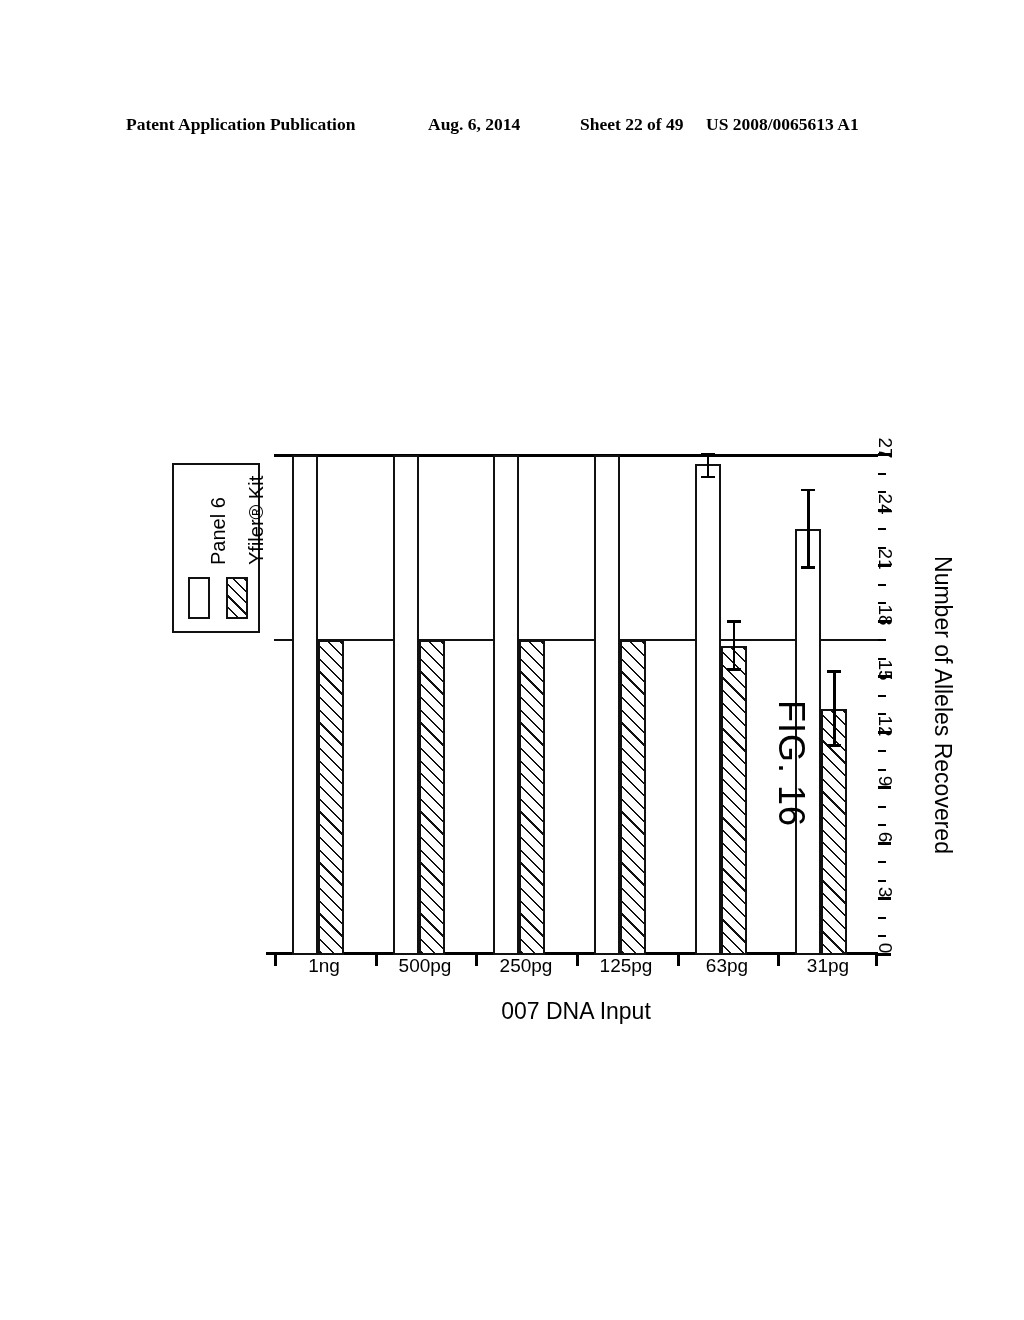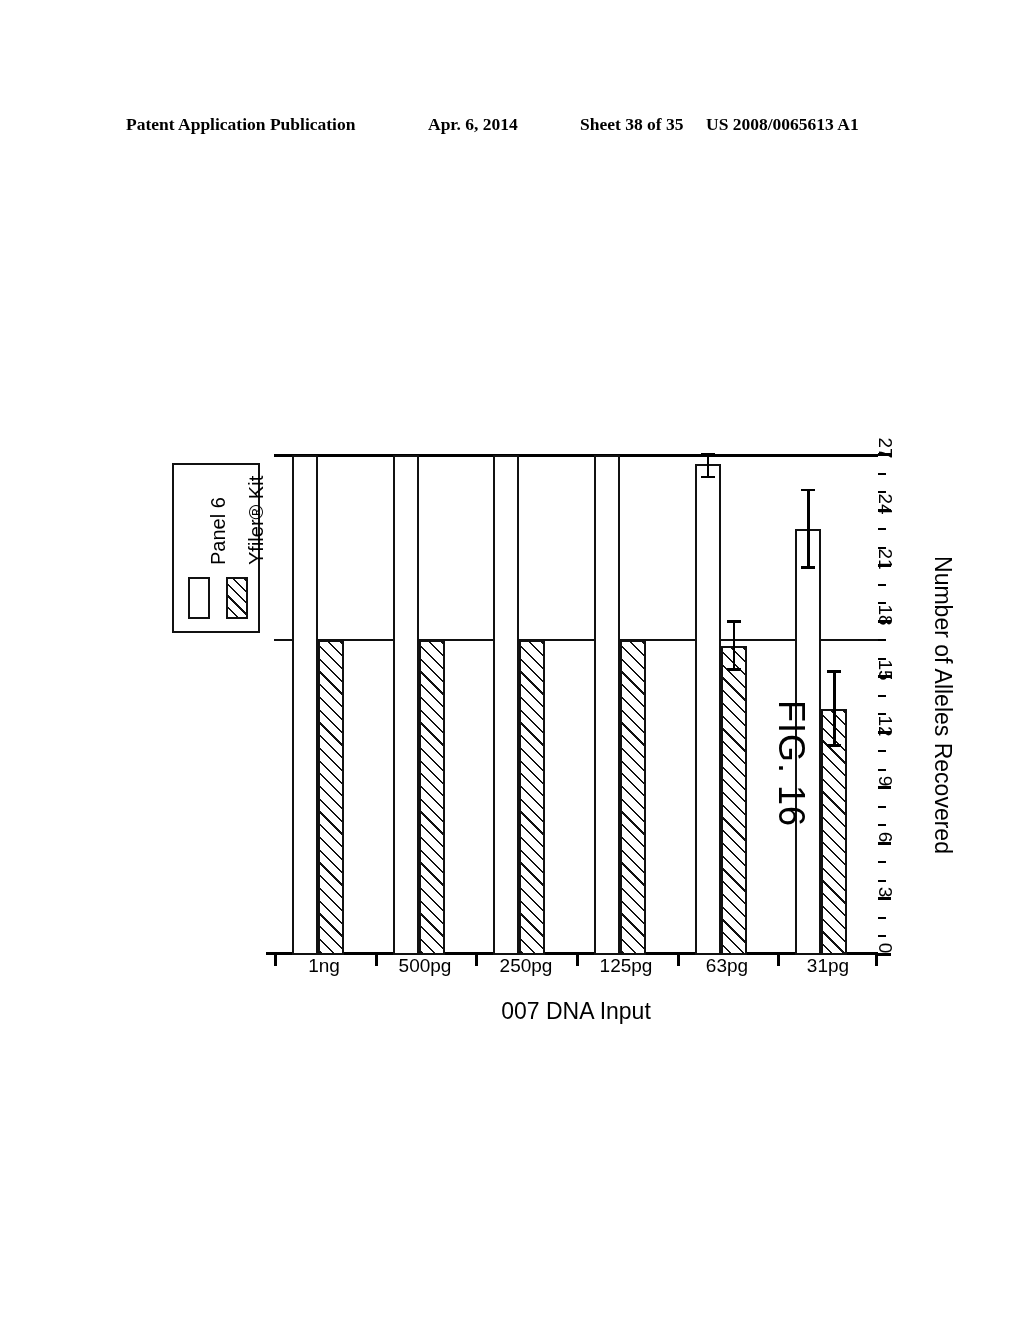--- a/index.html
+++ b/index.html
@@ -112,22 +112,22 @@
     font-size:36px;letter-spacing:1px;white-space:nowrap;
     transform:rotate(90deg);
     transform-origin:0 0;
   }
 </style>
 </head>
 <body>
 
 <div id="patent-header">
   <span class="hcell" id="h-pub">Patent Application Publication</span>
-  <span class="hcell" id="h-date">Apr. 6, 2014</span>
-  <span class="hcell" id="h-sheet">Sheet 38 of 35</span>
+  <span class="hcell" id="h-date">Aug. 6, 2014</span>
+  <span class="hcell" id="h-sheet">Sheet 22 of 49</span>
   <span class="hcell" id="h-num">US 2008/0065613 A1</span>
 </div>
 
 <div id="figure-area">
 
   <div id="chart-rotor">
     <div id="chart-inner">
       <div class="plot" id="plot">
           <div class="axis-line" style="left: 0px; top: -8px; width: 3px; height: 612px;"></div>
           <div class="axis-line" style="left: 498px; top: 0px; width: 3px; height: 604px;"></div>

